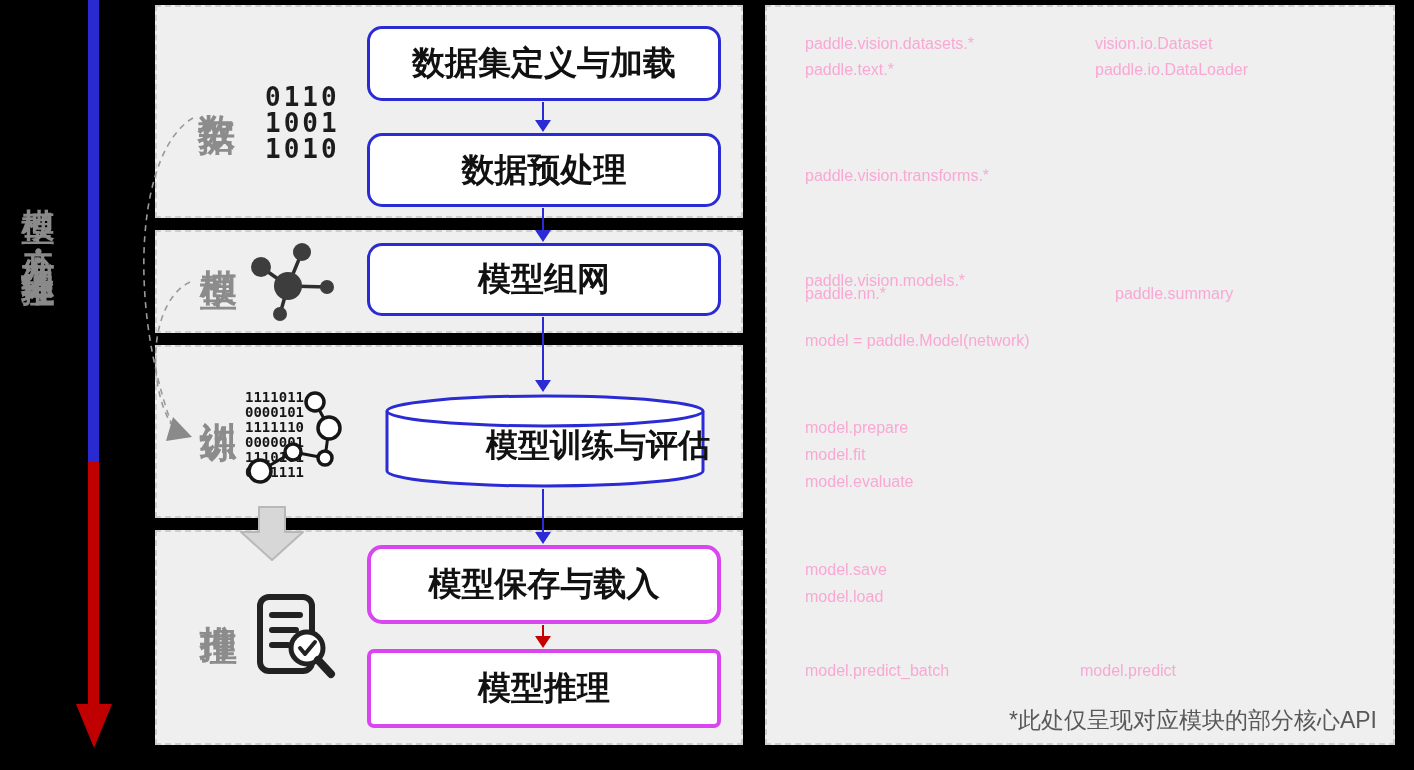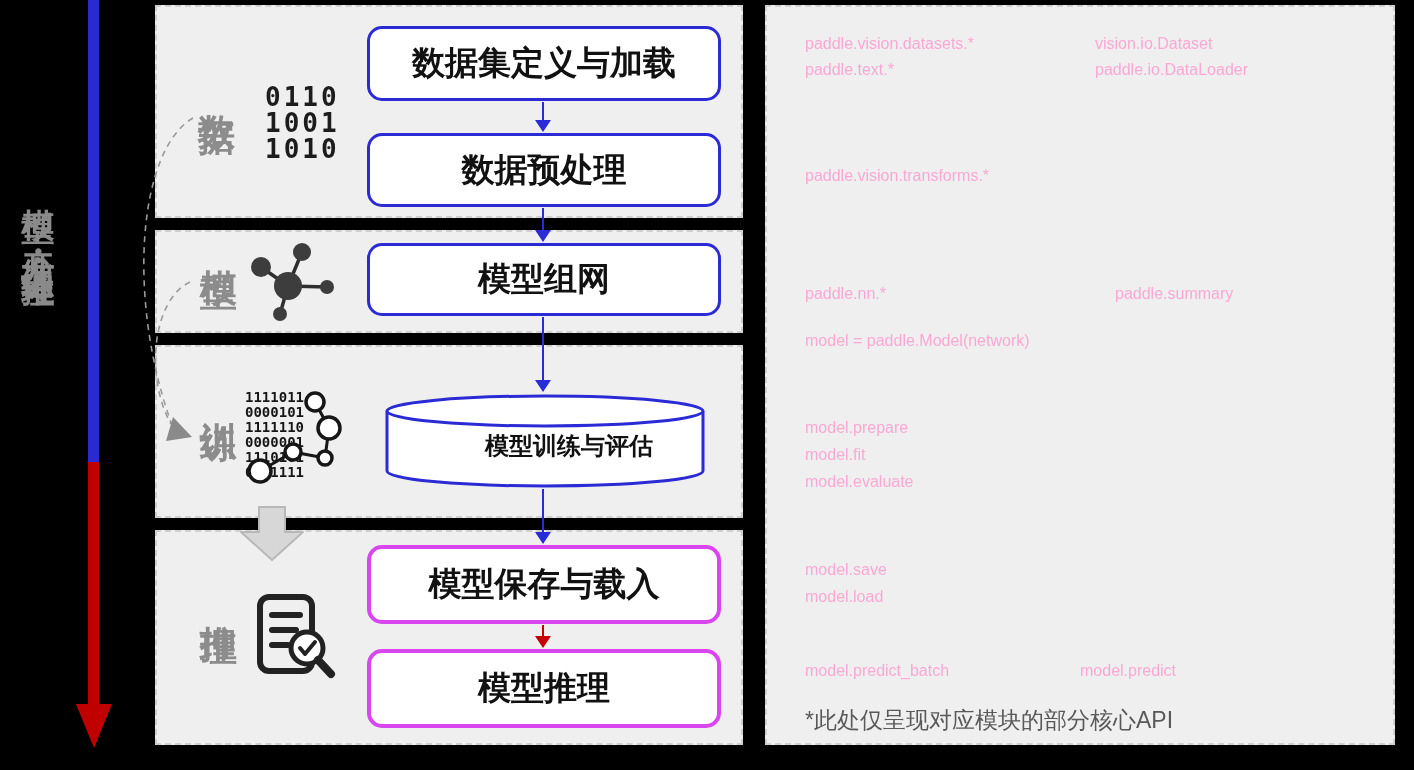--- a/index.html
+++ b/index.html
@@ -47,27 +47,27 @@
     position:absolute;left:367px;width:354px;background:#fff;border-radius:15px;
     display:flex;align-items:center;justify-content:center;box-sizing:border-box;
     font-size:33px;font-weight:bold;color:#111;
   }
   .node.blue{border:3px solid #2b2bd5;}
   .node.red {border:4px solid #d946ef;}
   .nd-dataset   {top:26px; height:75px;}
   .nd-preprocess{top:133px;height:74px;}
   .nd-network   {top:243px;height:73px;}
   .nd-save      {top:545px;height:79px;}
-  .nd-infer     {top:649px;height:79px;}
+  .nd-infer     {top:649px;height:79px;border-radius:7px;}
 
   .cylinder{position:absolute;left:385px;top:393px;width:320px;height:96px;}
   .cyl-text{
-    position:absolute;left:374px;top:410px;width:320px;height:72px;
+    position:absolute;left:403px;top:410px;width:320px;height:72px;
     display:flex;align-items:center;justify-content:center;
-    font-size:24px;font-weight:bold;color:#111;padding-left:35px;
+    font-size:32px;font-weight:bold;color:#111;padding-left:35px;
   }
 
   
   .varrow{position:absolute;width:16px;}
   .varrow .stem{position:absolute;left:7px;top:0;bottom:11px;width:2px;background:#2b2bd5;}
   .varrow .head{position:absolute;bottom:0;left:0;width:0;height:0;
     border-left:8px solid transparent;border-right:8px solid transparent;border-top:12px solid #2b2bd5;}
   .varrow.red .stem{background:#c40000;}
   .varrow.red .head{border-top-color:#c40000;}
   .ar1{left:535px;top:102px;height:30px;}
@@ -77,21 +77,21 @@
   .ar5{left:535px;top:625px;height:23px;}
 
   
   .api-row{position:absolute;left:805px;width:585px;font-size:16px;color:#f9a8d4;line-height:27px;}
   .api-col2{position:absolute;top:0;}
   .r0 {top:30px;}  .r1 {top:56px;}  .r2 {top:162px;} .r3 {top:240px;margin-top:40px;}
   .r4 {top:267px;} .r5 {top:327px;} .r6 {top:414px;} .r7 {top:441px;}
   .r8 {top:468px;} .r9 {top:556px;} .r10{top:583px;} .r11{top:657px;}
   .c330{left:290px;} .c350{left:310px;} .c275{left:275px;}
   .footnote{
-    position:absolute;left:805px;top:705px;width:572px;
+    position:absolute;left:805px;top:705px;width:572px;text-align:right;
     font-size:23px;color:#595959;
   }
 
   svg{position:absolute;}
   .overlay{left:0;top:0;pointer-events:none;}
 </style>
 </head>
 <body>
 
 <div class="canvas">
@@ -217,20 +217,23 @@
     <span>paddle.text.*</span>
     <span class="api-col2 c330">paddle.io.DataLoader</span>
   </div>
   <div class="api-row r2">
     <span>paddle.vision.transforms.*</span>
   </div>
   <div class="api-row r3">
     <span>paddle.nn.*</span>
     <span class="api-col2 c350">paddle.summary</span>
   </div>
+  <div class="api-row r4">
+    <span>paddle.vision.models.*</span>
+  </div>
   <div class="api-row r5">
     <span>model = paddle.Model(network)</span>
   </div>
   <div class="api-row r6">
     <span>model.prepare</span>
   </div>
   <div class="api-row r7">
     <span>model.fit</span>
   </div>
   <div class="api-row r8">

